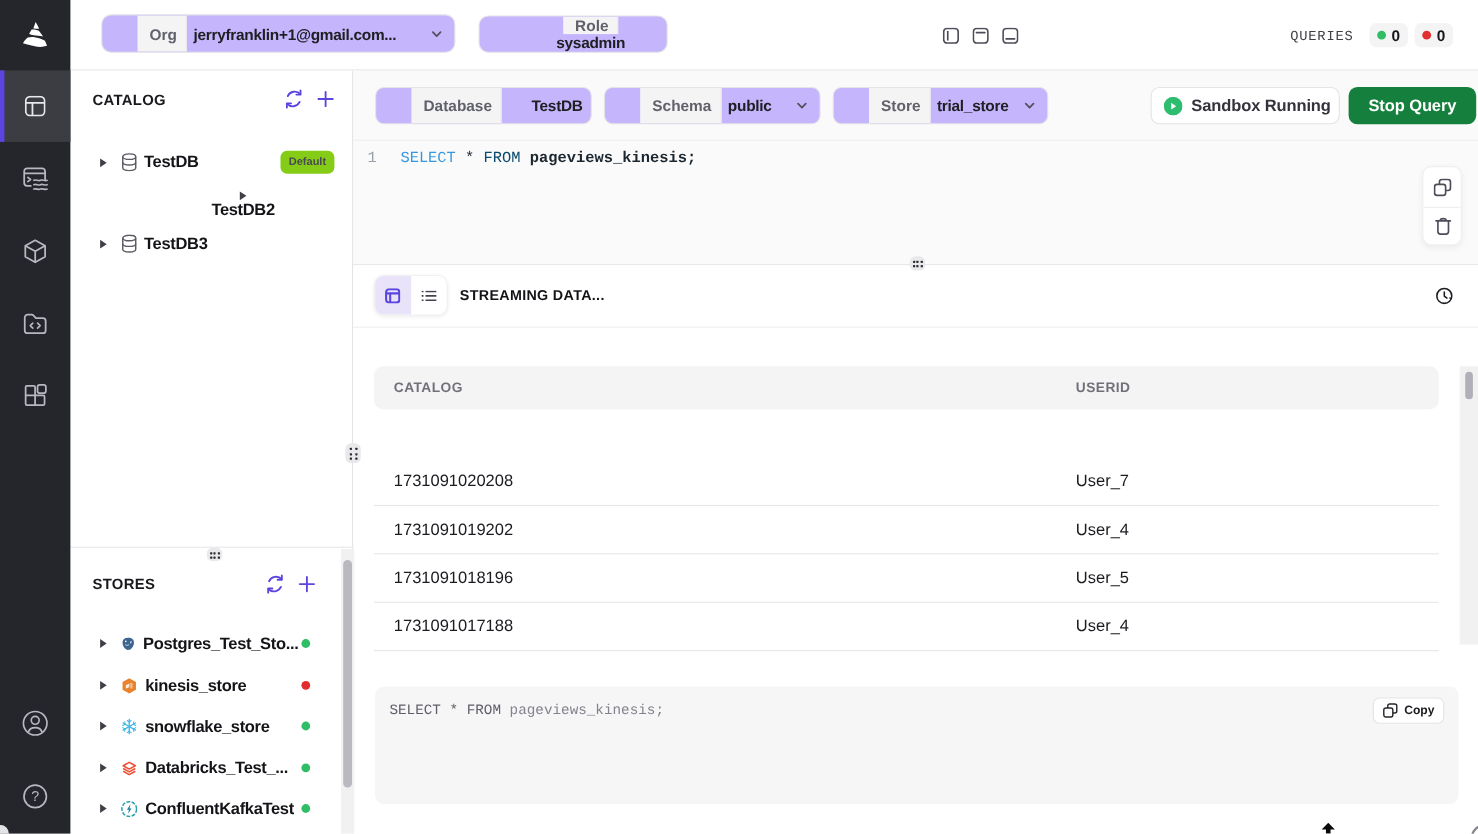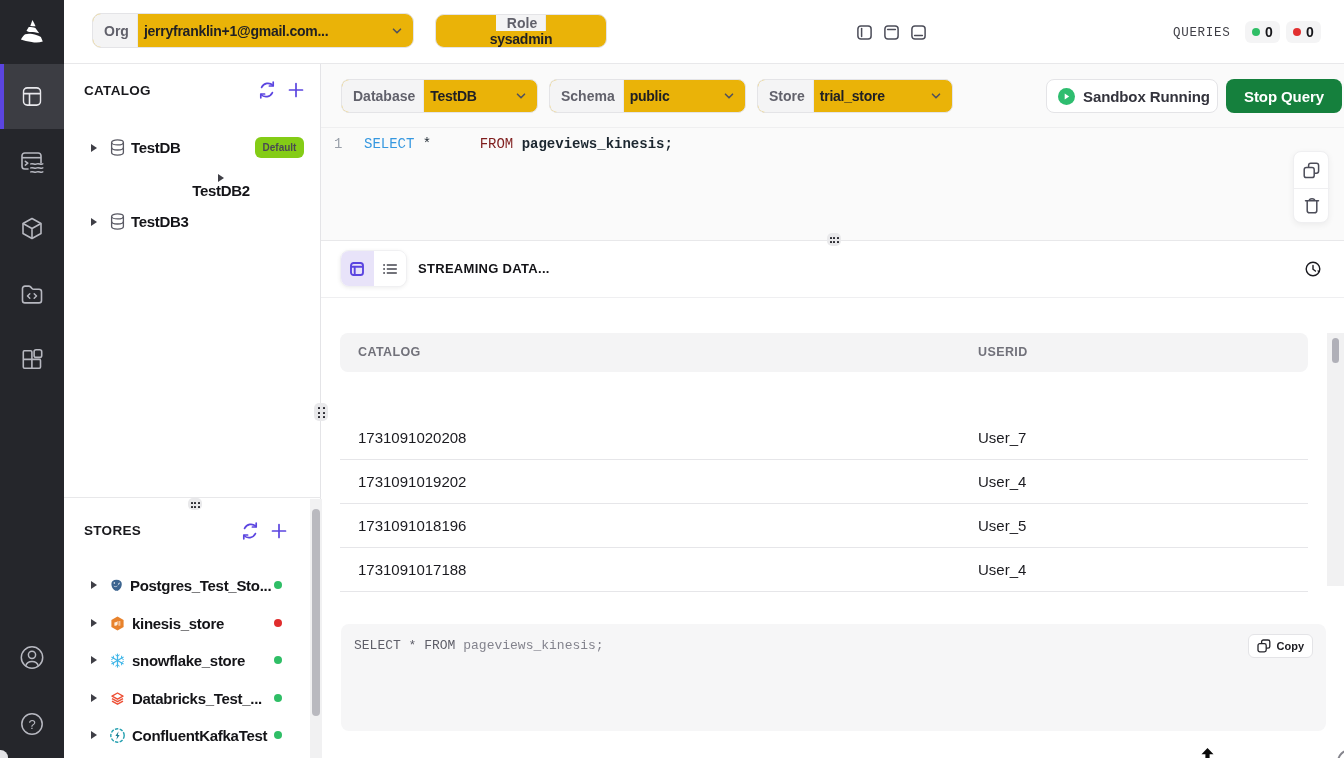--- a/index.html
+++ b/index.html
@@ -10,21 +10,21 @@
 
   
   #sidebar { left:0; top:0; width:64px; height:758px; background:#25262b; z-index:30; }
   #sb-active { left:0; top:64px; width:64px; height:65px; background:#3c3d43; }
   #sb-active-bar { left:0; top:64px; width:4px; height:65px; background:#5b45e0; }
   .sb-ic { position:absolute; left:50%; transform:translateX(-50%); }
 
   
   #topbar { left:64px; top:0; width:1280px; height:64px; background:#fff; border-bottom:1px solid #e8e8ea; z-index:20; }
   .selwrap { position:absolute; display:flex; align-items:center; height:30px;
-    border:1px solid #e4e4e7; border-radius:8px; background:#eab308; overflow:hidden; }
+    border:1px solid #e4e4e7; border-radius:8px; background:#c4b5fd; overflow:hidden;padding-left:32px; }
   .sel-label { height:100%; display:flex; align-items:center; padding:0 8px 0 11px;
     background:#f4f4f5; border-right:1px solid #e9e9eb; color:#61616b; font-weight:bold; font-size:14px; }
   .sel-val { padding:0 6px; color:#202024; font-weight:bold; font-size:14px; letter-spacing:-0.25px;}
   .chev { margin-left:auto; margin-right:10px; }
 
   
   #leftpanel { left:64px; top:64px; width:257px; height:694px; background:#fff; border-right:1px solid #e4e4e7; z-index:10; }
   .panel-h { font-size:13.5px; font-weight:bold; color:#19191d; letter-spacing:0.3px; }
   .treerow { position:absolute; display:flex; align-items:center; }
   .tree-arrow { width:0; height:0; border-left:6px solid #3f3f46; border-top:4.5px solid transparent; border-bottom:4.5px solid transparent; }
@@ -207,21 +207,21 @@
       <span class="dot" style="position:absolute; left:183px; width:8px; height:8px; background:#2fbe66;"></span>
     </div>
 
     <div class="abs" style="left:246px; top:435px; width:12px; height:259px; background:#f1f1f2;"></div>
     <div class="abs" style="left:248px; top:445px; width:8px; height:207px; background:#b9b9bf; border-radius:4px;"></div>
   </div>
 
   <div class="abs" id="main">
     <div class="abs" style="left:0; top:0; width:1023px; height:176px; background:#fafafa;"></div>
     <div class="abs" id="qtoolbar">
-      <div class="selwrap" style="left:20px; top:15px; width:197px; height:34px;">
+      <div class="selwrap" style="left:20px; top:15px; width:197px; height:34px;gap:21px;">
         <div class="sel-label">Database</div>
         <div class="sel-val">TestDB</div>
         <svg class="chev" width="12" height="12" viewBox="0 0 12 12">
             <path d="M2.5 4.2 L6 7.8 L9.5 4.2" fill="none" stroke="#52525b" stroke-width="1.6" stroke-linecap="round" stroke-linejoin="round"></path>
           </svg>
       </div>
       <div class="selwrap" style="left:228px; top:15px; width:197px; height:34px;">
         <div class="sel-label">Schema</div>
         <div class="sel-val">public</div>
         <svg class="chev" width="12" height="12" viewBox="0 0 12 12">
@@ -243,21 +243,21 @@
           </svg>
         <span style="margin-left:8px; font-size:15px; font-weight:bold; color:#33333c; letter-spacing:-0.1px;">Sandbox Running</span>
       </div>
 
       <div class="abs" style="left:905px; top:15px; width:116px; height:34px; background:#15803d; border-radius:8px; display:flex; align-items:center; justify-content:center;">
         <span style="font-size:15px; font-weight:bold; color:#fff; letter-spacing:-0.1px;">Stop Query</span>
       </div>
     </div>
 
     <div class="abs mono" style="left:13px; top:72px; font-size:14px; color:#9aa0aa;">1</div>
-    <div class="abs mono" style="left:43px; top:72px; font-size:14px; color:#1c2730;"><span style="color:#3698e0;">SELECT</span> * <span style="color:#7f1d1d;margin-left:40px;">FROM</span> <b style="font-weight:bold;">pageviews_kinesis;</b></div>
+    <div class="abs mono" style="left:43px; top:72px; font-size:14px; color:#1c2730;"><span style="color:#3698e0;">SELECT</span> * <span style="color:#0c4a6e;">FROM</span> <b style="font-weight:bold;">pageviews_kinesis;</b></div>
 
     <div class="abs" style="left:0; top:176px; width:1023px; height:1px; background:#e8e8ea;"></div>
 
     <div class="abs" style="left:972px; top:87px; width:36px; height:72px; background:#fff; border:1px solid #efeff1; border-radius:8px; box-shadow:0 2px 6px rgba(0,0,0,0.06); z-index:5;">
       <svg style="position:absolute; left:9px; top:10px;" width="17" height="17" viewBox="0 0 17 17">
           <rect x="5.6" y="1.2" width="10" height="10" rx="2.2" fill="none" stroke="#4c4d59" stroke-width="1.5"></rect>
           <rect x="1.2" y="5.6" width="10" height="10" rx="2.2" fill="#fff" stroke="#4c4d59" stroke-width="1.5"></rect>
         </svg>
       <div style="position:absolute; left:0; top:36px; width:36px; height:1px; background:#efeff1;"></div>
       <svg style="position:absolute; left:10px; top:45px;" width="16" height="17" viewBox="0 0 16 17">

